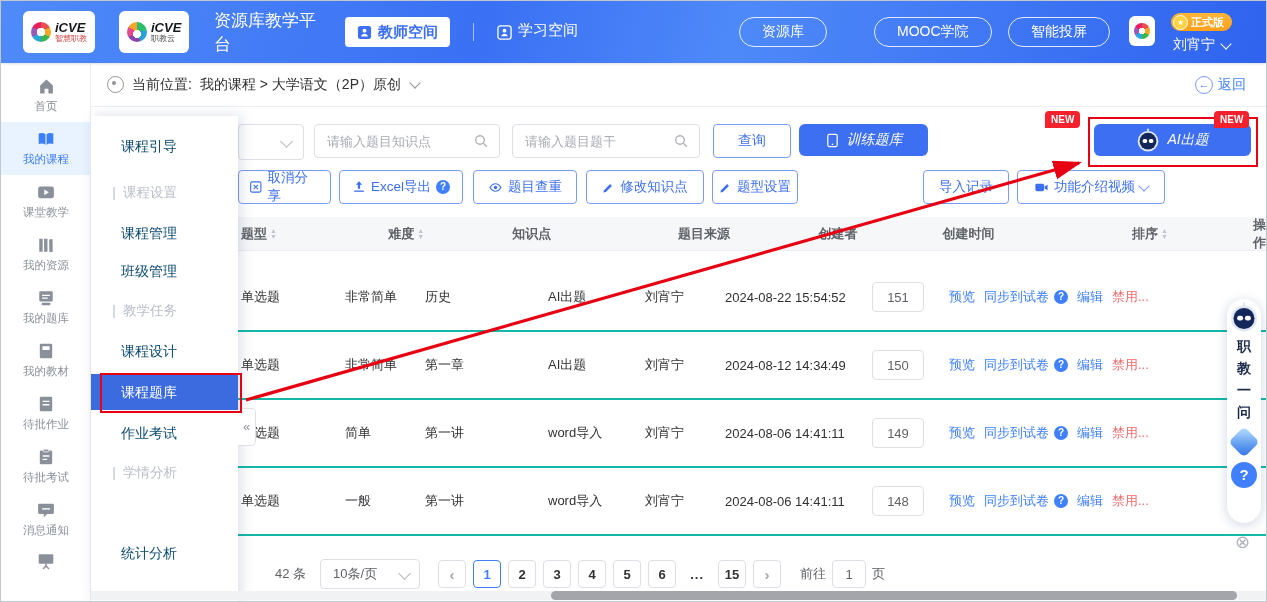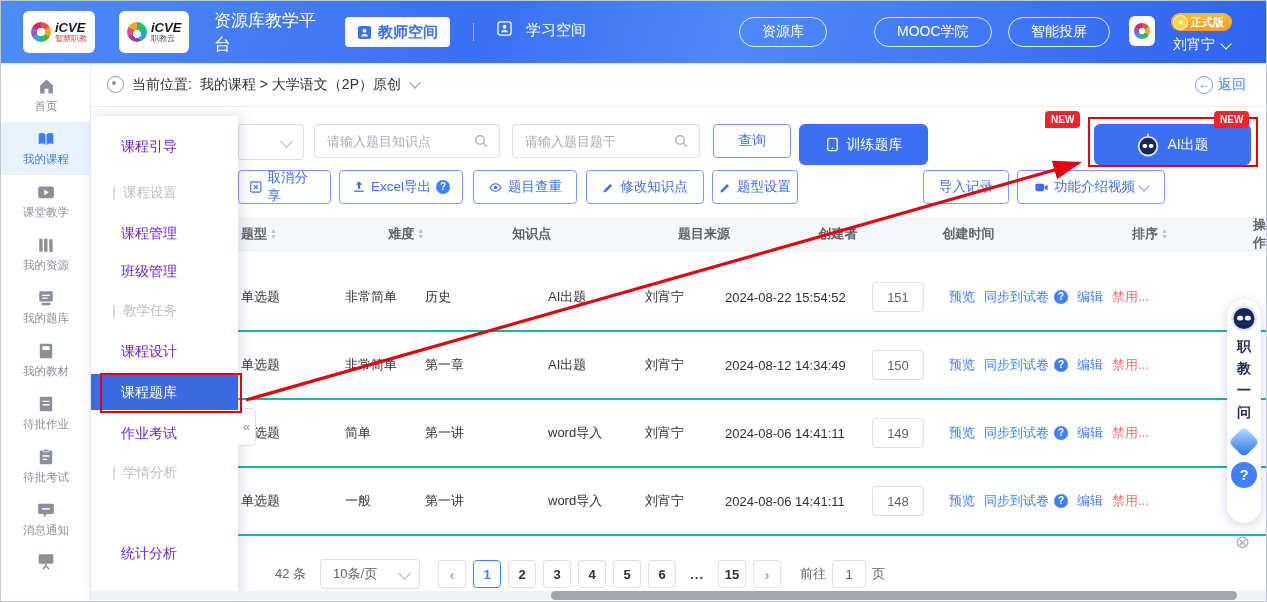--- a/index.html
+++ b/index.html
@@ -6,42 +6,42 @@
   .page{position:relative;width:1265px;height:600px;background:#fff;border:1px solid #c3c6cc;border-radius:0;overflow:hidden;}
   .abs{position:absolute;box-sizing:border-box;}
   
   .hdr{left:0;top:0;width:100%;height:62px;background:linear-gradient(105deg,#4f8bf9 0%,#3a70f4 38%,#4e89f9 58%,#2f63ef 100%);z-index:6;box-shadow:0 1px 2px rgba(0,0,0,.12);}
   .logo-tab{background:#fff;border-radius:6px;height:42px;display:flex;align-items:center;gap:4px;padding:0 8px;}
   .flower{width:20px;height:20px;border-radius:50%;background:radial-gradient(circle at 50% 50%,#fff 0 30%,rgba(255,255,255,0) 31%),conic-gradient(#e94f4f 0 60deg,#f5a623 60deg 120deg,#39b54a 120deg 180deg,#29a8dd 180deg 240deg,#9b59b6 240deg 300deg,#e91e63 300deg 360deg);}
   .logo-big{font-size:13px;font-weight:bold;font-style:italic;color:#16181d;line-height:13px;}
   .logo-sub1{font-size:8px;color:#d43a3a;line-height:9px;}
   .logo-sub2{font-size:8px;color:#444;line-height:9px;}
   .hbtn-white{background:#fff;border-radius:4px;height:30px;display:flex;align-items:center;gap:6px;padding:0 12px;color:#3d6ff2;font-size:15px;font-weight:bold;cursor:pointer;}
-  .hlink{display:flex;align-items:flex-start;gap:14px;color:#fff;font-size:15px;cursor:pointer;}
+  .hlink{display:flex;align-items:flex-end;gap:6px;color:#fff;font-size:15px;cursor:pointer;}
   .pill{border:1px solid rgba(255,255,255,.85);border-radius:16px;height:30px;display:flex;align-items:center;padding:0 22px;color:#fff;font-size:14px;cursor:pointer;}
   .vbadge{background:linear-gradient(180deg,#ffb638,#ff9f1a);border-radius:9px;height:18px;display:flex;align-items:center;gap:3px;padding:0 8px 0 2px;color:#fff;font-size:11px;font-weight:bold;}
   .medal{width:13px;height:13px;border-radius:50%;background:#ffd23e;border:1px solid #fff;color:#fff;font-size:8px;line-height:13px;text-align:center;display:inline-block;}
   .chev-dn{width:7px;height:7px;border-right:1.6px solid currentColor;border-bottom:1.6px solid currentColor;transform:rotate(45deg);display:inline-block;margin-top:-3px;}
   
   .sbar{left:0;top:62px;width:90px;height:538px;background:#fff;border-right:1px solid #eceef2;z-index:4;}
   .sitem{width:90px;height:53px;display:flex;flex-direction:column;align-items:center;justify-content:center;gap:4px;color:#8a9099;font-size:11.5px;cursor:pointer;}
   .sitem.on{background:#e9f2ff;color:#3d7ef9;}
   .sitem svg{display:block;}
   
   .main{left:90px;top:62px;width:1175px;height:538px;background:#fff;z-index:1;}
   .crumb{position:absolute;left:0;top:0;width:100%;height:44px;border-bottom:1px solid #eceef2;display:flex;align-items:center;padding:0 20px 0 16px;box-sizing:border-box;font-size:14px;color:#303133;}
   .pin{width:15px;height:15px;border:1.4px solid #909399;border-radius:50%;display:inline-block;position:relative;margin-right:8px;}
   .pin::after{content:"";position:absolute;left:4.2px;top:4.2px;width:4px;height:4px;border-radius:50%;background:#909399;}
   .back{margin-left:auto;display:flex;align-items:center;gap:5px;color:#4080ff;cursor:pointer;}
   .backc{width:16px;height:16px;border:1.3px solid #7a9bf5;border-radius:50%;color:#4080ff;font-size:11px;line-height:14px;text-align:center;}
   .inp{position:absolute;height:34px;border:1px solid #dcdfe6;border-radius:4px;background:#fff;font-size:13px;color:#303133;padding:0 30px 0 12px;box-sizing:border-box;outline:none;}
   .inp::placeholder{color:#a8abb2;}
   .sico{position:absolute;pointer-events:none;}
   .obtn{position:absolute;height:34px;border:1px solid #7b9bf8;border-radius:4px;background:#fff;color:#3d6ff2;font-size:13.5px;display:flex;align-items:center;justify-content:center;gap:5px;cursor:pointer;box-sizing:border-box;padding:0 10px;}
-  .sbtn{position:absolute;height:41px;border:none;border-radius:6px;background:#3d6ff2;color:#fff;font-size:14px;display:flex;align-items:center;justify-content:center;gap:7px;cursor:pointer;box-sizing:border-box;padding:0 14px;}
+  .sbtn{position:absolute;height:32px;border:none;border-radius:6px;background:#3d6ff2;color:#fff;font-size:14px;display:flex;align-items:center;justify-content:center;gap:7px;cursor:pointer;box-sizing:border-box;padding:0 14px;font-style:italic;}
   .danger{border-color:#f3b4b4;color:#f5222d;background:#fff7f7;}
   .qmark{width:14px;height:14px;border-radius:50%;background:#4080ff;color:#fff;font-size:10px;font-weight:bold;line-height:14px;text-align:center;display:inline-block;}
   .aisq{width:17px;height:17px;border-radius:3px;background:#fff;color:#3d6ff2;font-size:10px;font-weight:bold;line-height:17px;text-align:center;display:inline-block;}
   .selstub{position:absolute;height:34px;border:1px solid #dcdfe6;border-radius:4px;background:#fff;}
   .selchev{position:absolute;width:8px;height:8px;border-right:1.5px solid #b0b3ba;border-bottom:1.5px solid #b0b3ba;transform:rotate(45deg);}
   
   .trow{position:absolute;left:0;width:1175px;display:flex;align-items:center;padding-left:150px;box-sizing:border-box;height:68px;border-bottom:2px solid #14b8a6;font-size:13px;color:#303133;background:#fff;}
   .thead{height:34px;background:#f6f7f9;color:#5f6368;font-weight:bold;border-bottom:1px solid #eceef2;}
   .c1{width:104px}.c2{width:80px}.c3{width:123px}.c4{width:97px}.c5{width:80px}.c6{width:147px;word-break:break-all;line-height:17px;padding-right:10px;box-sizing:border-box}.c7{width:77px}.c8{flex:1;display:flex;align-items:center;gap:9px;}
   .sortc{display:inline-flex;flex-direction:column;vertical-align:middle;margin-left:3px;line-height:5px;}
@@ -54,21 +54,21 @@
   .pgbtn{min-width:28px;height:28px;border:1px solid #dcdfe6;border-radius:4px;background:#fff;display:flex;align-items:center;justify-content:center;font-size:13px;color:#303133;font-weight:bold;margin-right:7px;cursor:pointer;box-sizing:border-box;padding:0 4px;}
   .pgbtn.cur{border-color:#4080ff;color:#4080ff;}
   .pgdots{border:none;font-weight:bold;letter-spacing:1px;}
   .pgarrow{color:#a6a9ad;font-weight:bold;}
   .pgarrow::before{font-size:15px;}
   .prevb::before{content:"‹";}
   .nextb::before{content:"›";}
   .gotoin{width:34px;height:28px;border:1px solid #dcdfe6;border-radius:4px;text-align:center;font-size:13px;color:#606266;outline:none;margin:0 6px;box-sizing:border-box;}
   
   .menu{left:90px;top:115px;width:147px;height:485px;background:#fff;box-shadow:3px 0 12px rgba(60,80,120,.18);z-index:10;}
-  .mi{position:absolute;left:0;width:147px;height:34px;line-height:34px;padding-left:30px;font-size:14px;color:#6d28d9;cursor:pointer;box-sizing:border-box;}
+  .mi{position:absolute;left:0;width:147px;height:34px;line-height:34px;padding-left:30px;font-size:14px;color:#0c4a6e;cursor:pointer;box-sizing:border-box;}
   .mi.on{background:#3c6be0;color:#fff;height:36px;line-height:36px;}
   .msec{position:absolute;left:0;width:147px;height:30px;line-height:30px;font-size:13.5px;color:#b8bec8;padding-left:22px;box-sizing:border-box;display:flex;align-items:center;gap:8px;}
   .msec::before{content:"";width:2px;height:13px;background:#d5d9e0;display:inline-block;}
   .handle{left:237px;top:407px;width:18px;height:38px;background:#fff;border:1px solid #dcdfe6;border-left:none;border-radius:0 5px 5px 0;color:#909399;font-size:13px;line-height:36px;text-align:center;z-index:11;cursor:pointer;}
   
   .redbox{border:2.5px solid #e60012;background:transparent;z-index:40;pointer-events:none;}
   .newtag{position:absolute;background:#f5222d;color:#fff;font-size:10px;font-weight:bold;padding:3px 6px;border-radius:4px 4px 4px 0;z-index:42;line-height:11px;}
   
   .assist{left:1226px;top:298px;width:34px;height:224px;background:#fff;border-radius:17px;box-shadow:0 2px 12px rgba(31,61,124,.22);z-index:30;display:flex;flex-direction:column;align-items:center;padding-top:3px;box-sizing:border-box;}
   .vtext{width:15px;font-size:14px;font-weight:bold;color:#1f2d4d;line-height:22px;text-align:center;word-break:break-all;margin-top:3px;}

